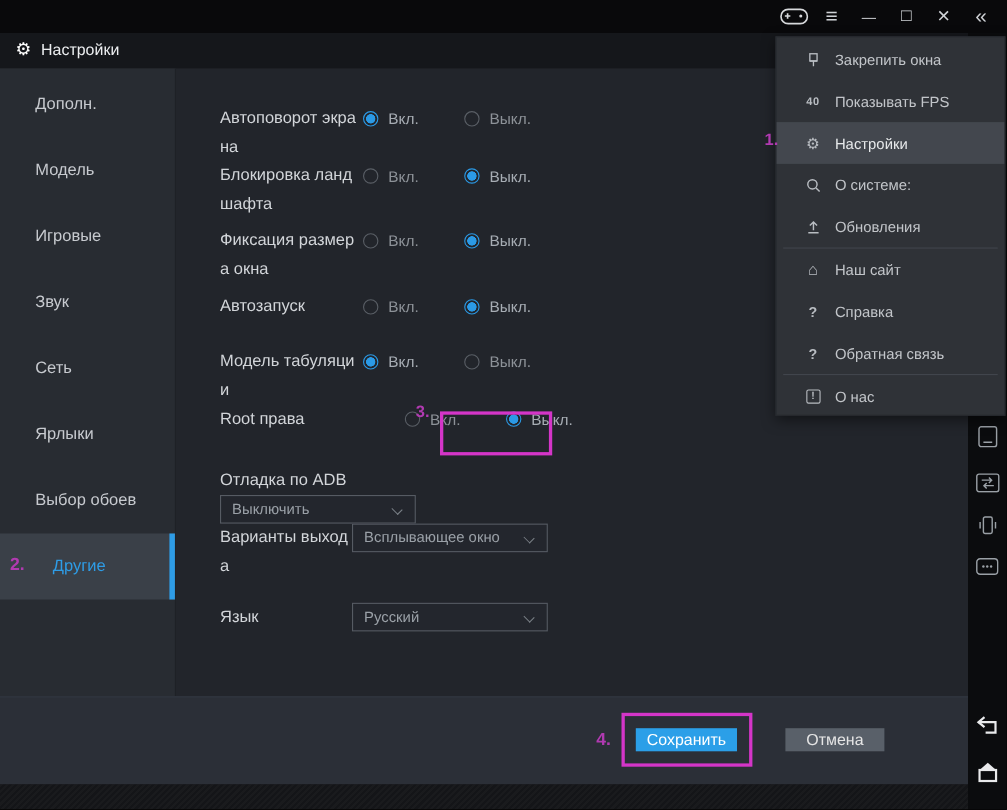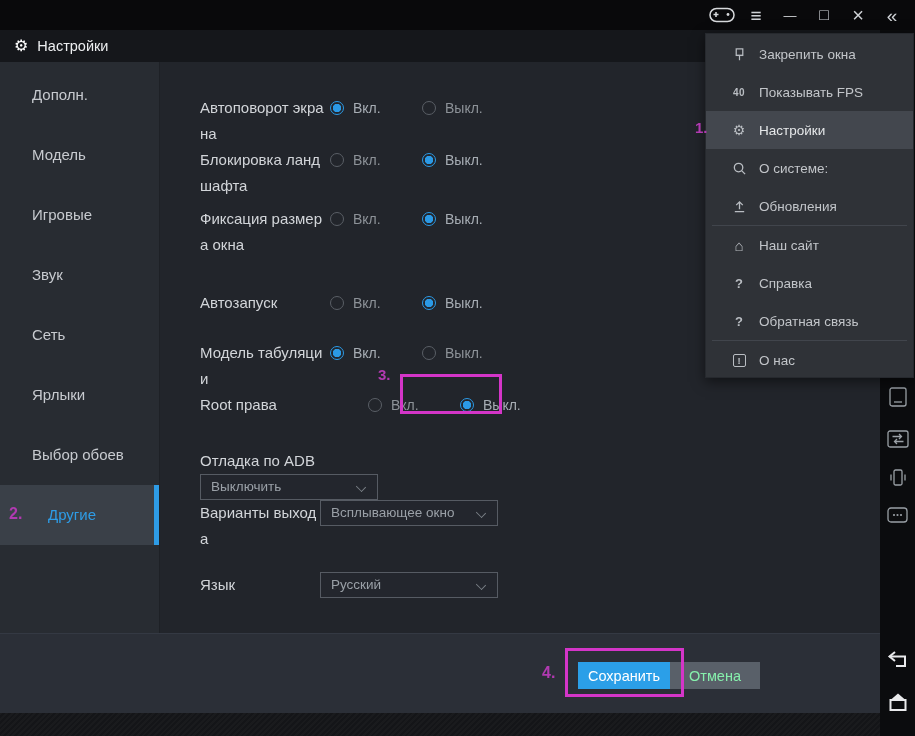--- a/index.html
+++ b/index.html
@@ -35,41 +35,41 @@
   .opts { display:flex; }
   .opt { width:90px; display:flex; align-items:center; height:26px; gap:9px; margin-left:2px; }
   .radio { width:14px; height:14px; border-radius:50%; border:1px solid #5a5f66; flex:0 0 auto; }
   .radio.checked { border:1px solid #2b9ae6;
                    background:radial-gradient(circle, #2b9ae6 0 4px, rgba(0,0,0,0) 4.5px); }
   .opt-label { color:#8d9298; font-size:14px; }
   .opt.on-checked .opt-label { color:#a7adb4; }
 
   .r1 { height:52px; margin-bottom:0; }
   .r2 { height:52px; margin-bottom:7px; }
-  .r3 { height:52px; margin-bottom:32px; }
+  .r3 { height:52px; margin-bottom:8px; }
   .r4 { height:26px; margin-bottom:24px; }
   .r5 { height:52px; }
   .r6 { height:26px; margin-bottom:30px;gap:38px; }
   .d1 { height:28px; margin-bottom:24px;flex-direction:column; }
   .d2 { height:52px; margin-bottom:20px; }
   .d3 { height:28px; }
   .drow .row-label { width:120px; }
   .select { position:relative; width:178px; height:26px; border:1px solid #565b63; background:#23262d;
             color:#9aa0a7; font-size:13.5px; line-height:24px; padding-left:10px; cursor:default; }
   .chev { position:absolute; right:12px; top:8px; width:8px; height:8px;
           border-right:1.5px solid #7a8087; border-bottom:1.5px solid #7a8087;
           transform:rotate(45deg) scale(1,0.8); }
 
   
   .win-footer { position:absolute; left:0; top:603px; width:880px; height:80px; background:#2b2f37;
                 border-top:1px solid #343943; }
-  .btn { position:absolute; top:28px; height:27px; font-size:14.5px; display:flex; align-items:center;
+  .btn { position:absolute; top:28px; height:21px; font-size:14.5px; display:flex; align-items:center;
          justify-content:center; cursor:default; }
   .btn-save { left:578px; width:92px; background:#2b9fe8; color:#ffffff; }
-  .btn-cancel { left:670px; width:90px; background:#596069; color:#86efac; }
+  .btn-cancel { left:714px; width:90px; background:#596069; color:#e5e5e5; }
 
   
   .desktop { position:absolute; left:0; top:713px; width:880px; height:23px; background:#141518; z-index:0;
              background-image:repeating-linear-gradient(135deg, rgba(255,255,255,0.025) 0 2px, rgba(0,0,0,0) 2px 4px); }
 
   
   .rstrip { position:absolute; left:880px; top:30px; width:35px; height:706px; background:#0b0c0e; z-index:2; }
   .rs-icon { position:absolute; left:0; width:35px; display:flex; justify-content:center; }
 
   

